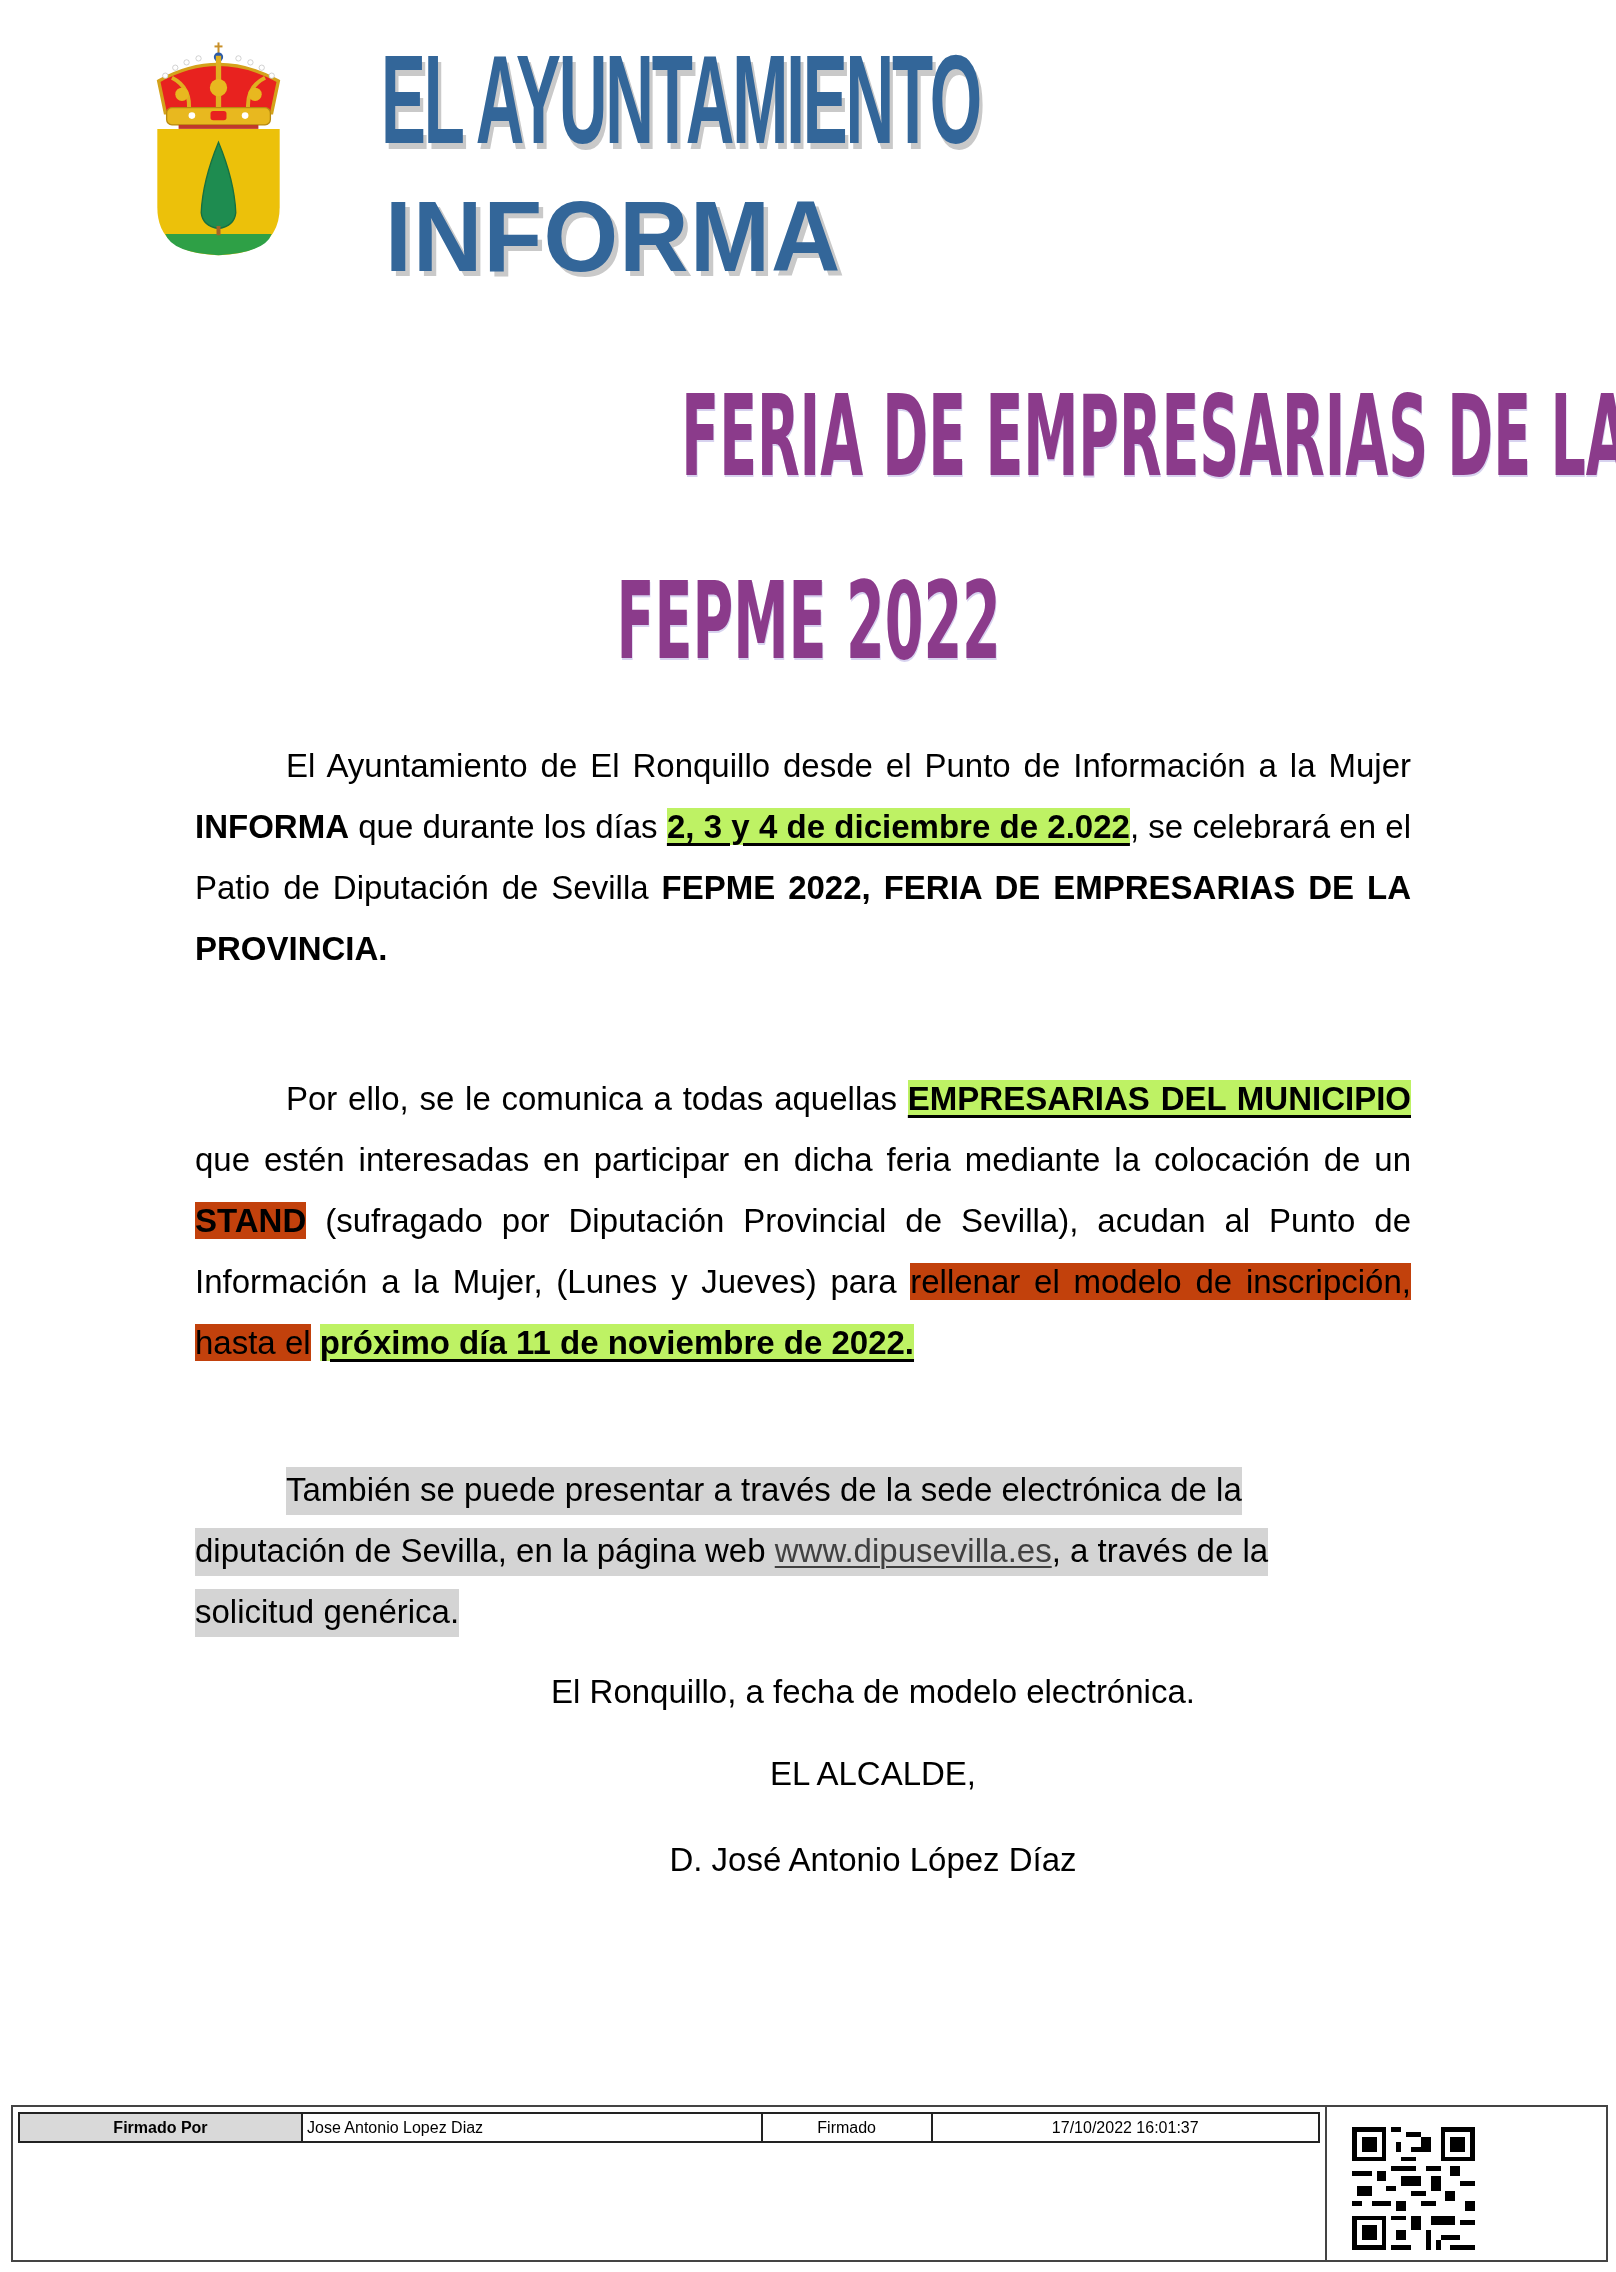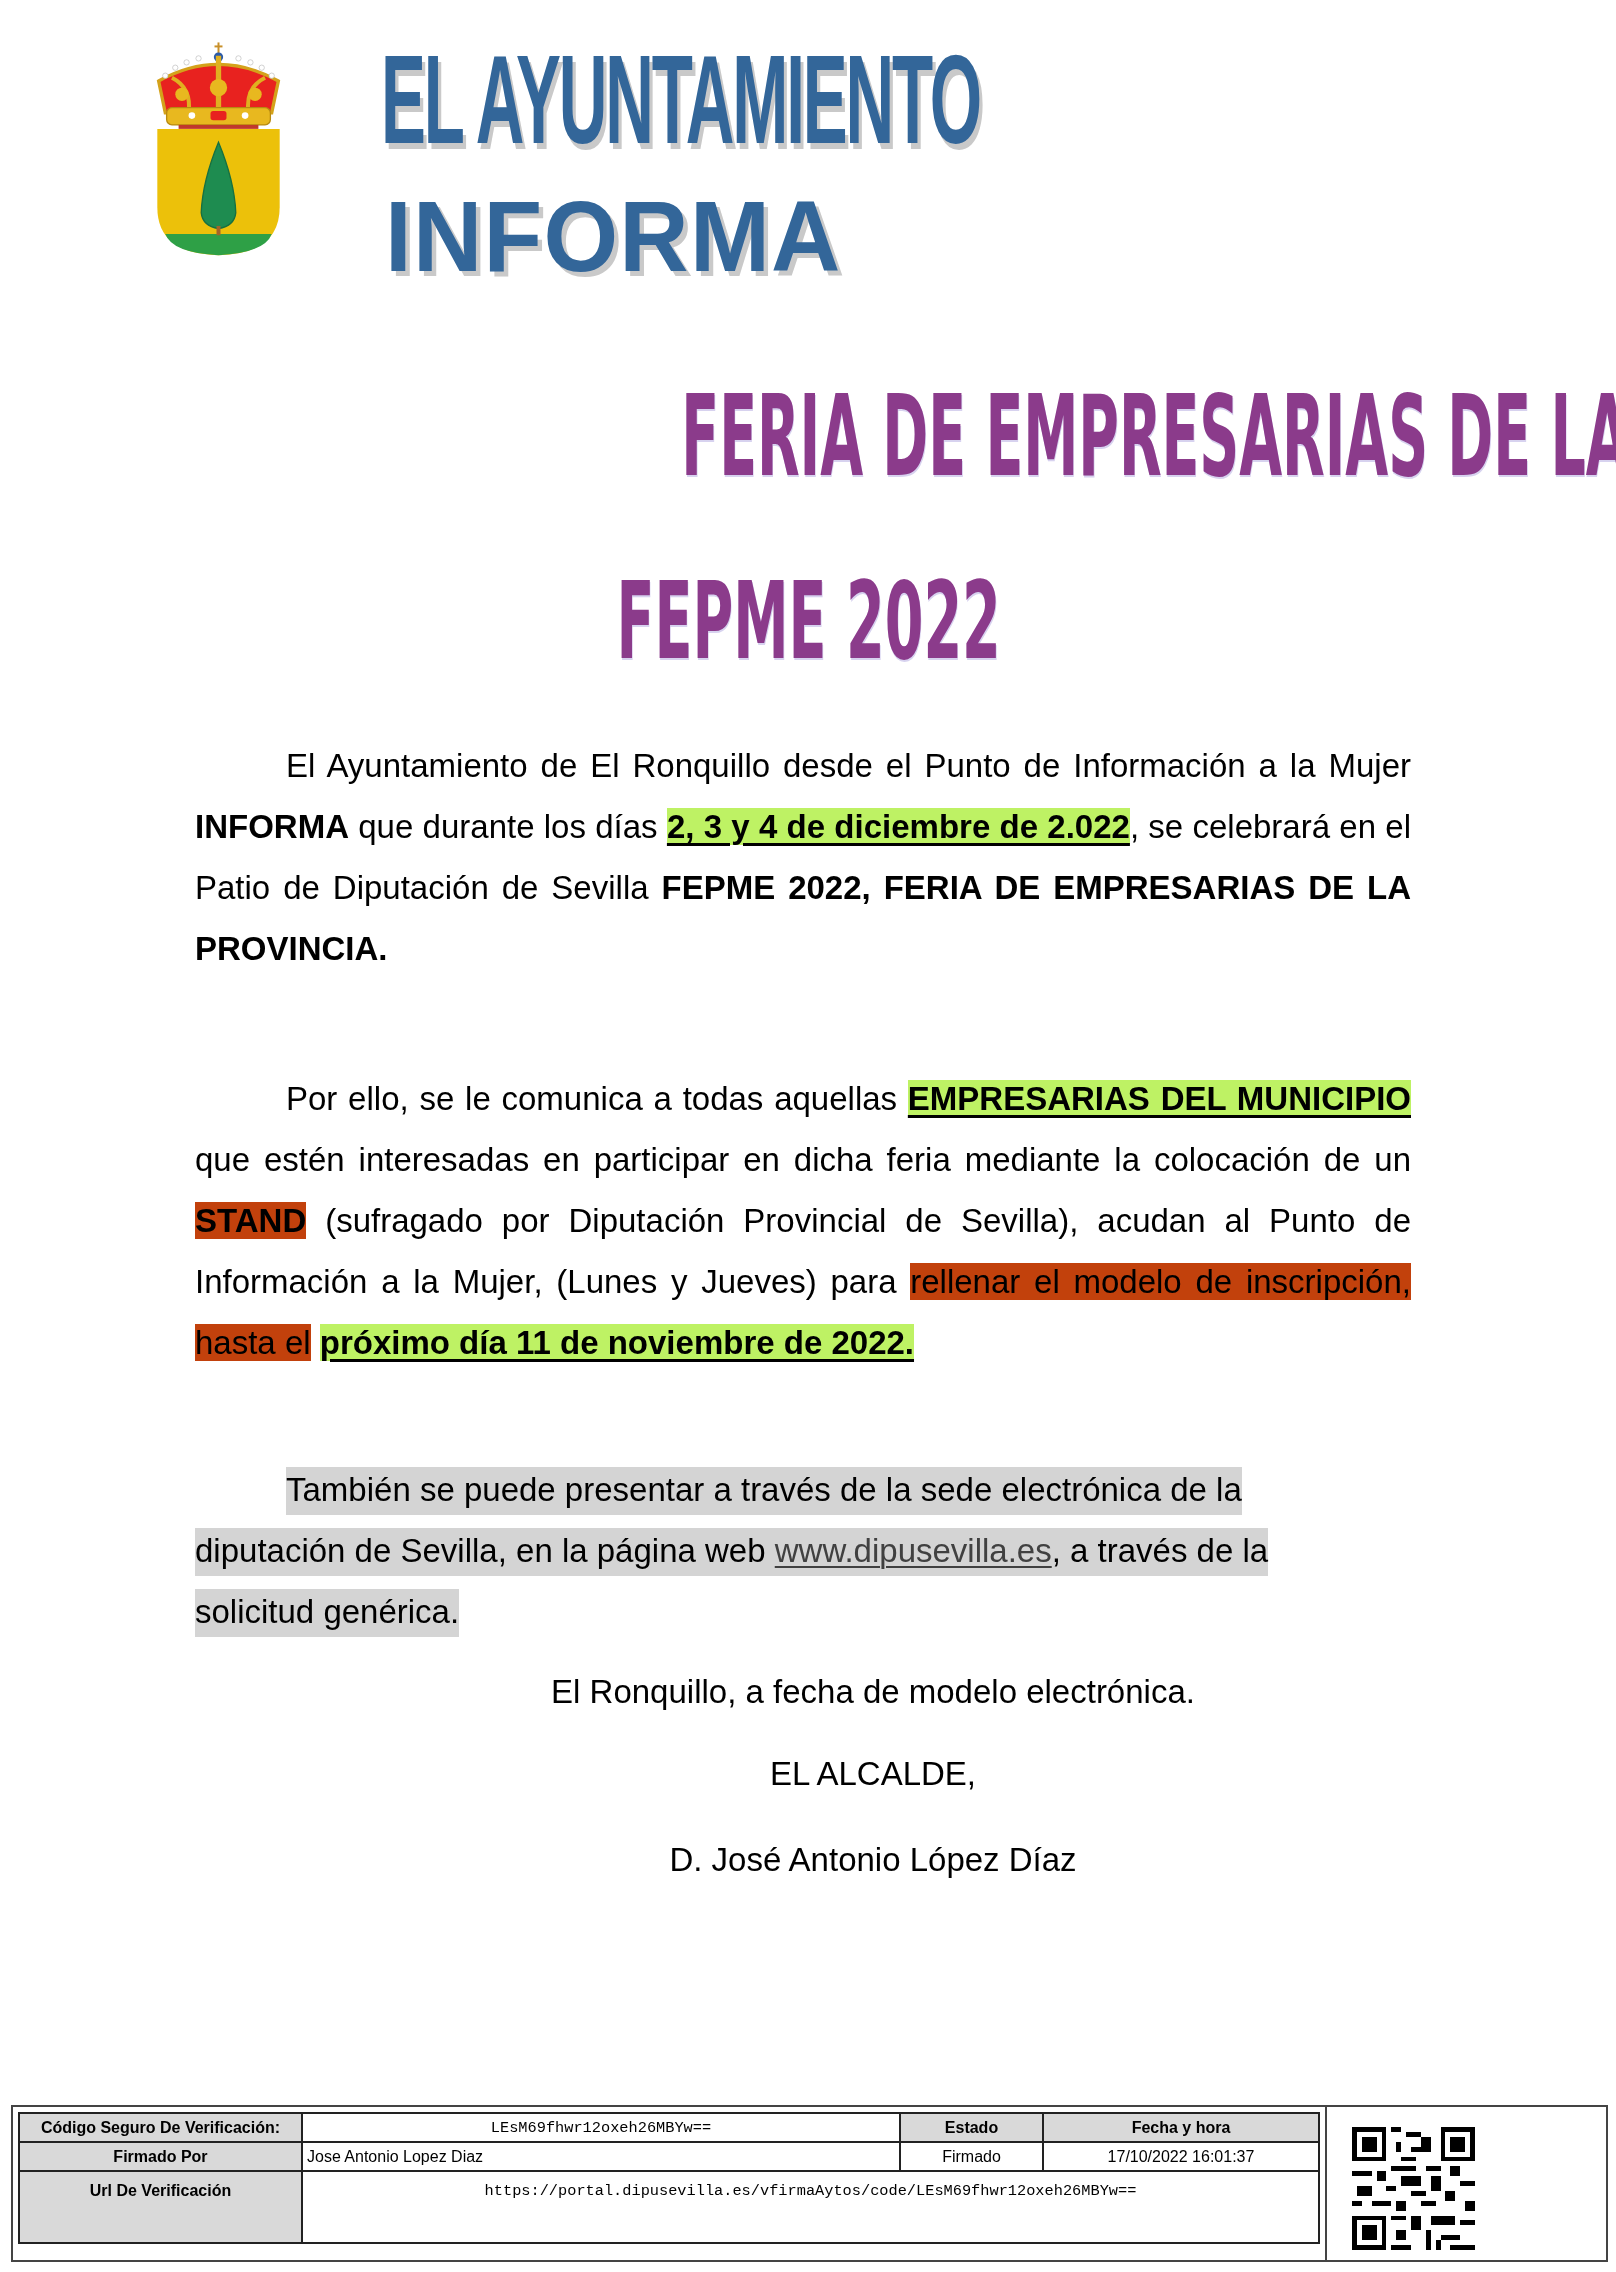--- a/index.html
+++ b/index.html
@@ -123,35 +123,25 @@
   <p><span class="gray"><span>También se puede presentar a través de la sede electrónica de la diputación de Sevilla, en la página web </span><a class="link">www.dipusevilla.es</a><span>, a través de la solicitud genérica.</span></span></p>
 </div>
 
 <div class="sig sig-1">El Ronquillo, a fecha de modelo electrónica.</div>
 <div class="sig sig-2">EL ALCALDE,</div>
 <div class="sig sig-3">D. José Antonio López Díaz</div>
 
 <div class="footer">
   <table class="footer-table">
     <tbody>
-        <tr>
-      <td class="lbl">Código Seguro De Verificación:</td>
-      <td class="mono">LEsM69fhwr12oxeh26MBYw==</td>
-      <td class="lbl2">Estado</td>
-      <td class="lbl2" style="width:266px">Fecha y hora</td>
-    </tr>
     <tr>
       <td class="lbl">Firmado Por</td>
       <td>Jose Antonio Lopez Diaz</td>
       <td class="val-center">Firmado</td>
       <td class="val-center">17/10/2022 16:01:37</td>
-    </tr>
-    <tr class="url">
-      <td class="lbl">Url De Verificación</td>
-      <td class="mono" colspan="3">https://portal.dipusevilla.es/vfirmaAytos/code/LEsM69fhwr12oxeh26MBYw==</td>
     </tr>
   </tbody>
     </table>
   <div class="qr-divider"></div>
   <svg class="qr" viewBox="0 0 25 25" shape-rendering="crispEdges">
     <rect width="25" height="25" fill="#fff"></rect>
     <g fill="#000">
       <rect x="0" y="0" width="7" height="7"></rect>
         <rect x="1" y="1" width="5" height="5" fill="#fff"></rect>
         <rect x="2" y="2" width="3" height="3"></rect>

